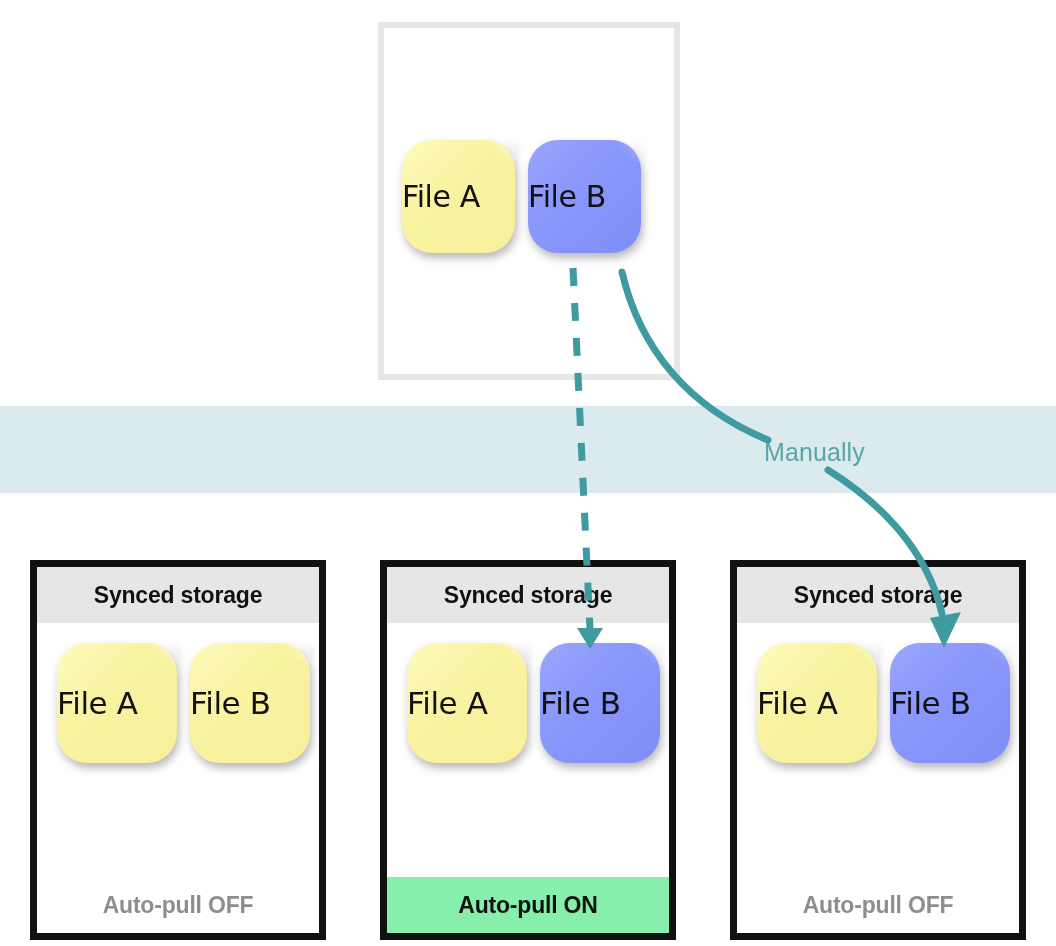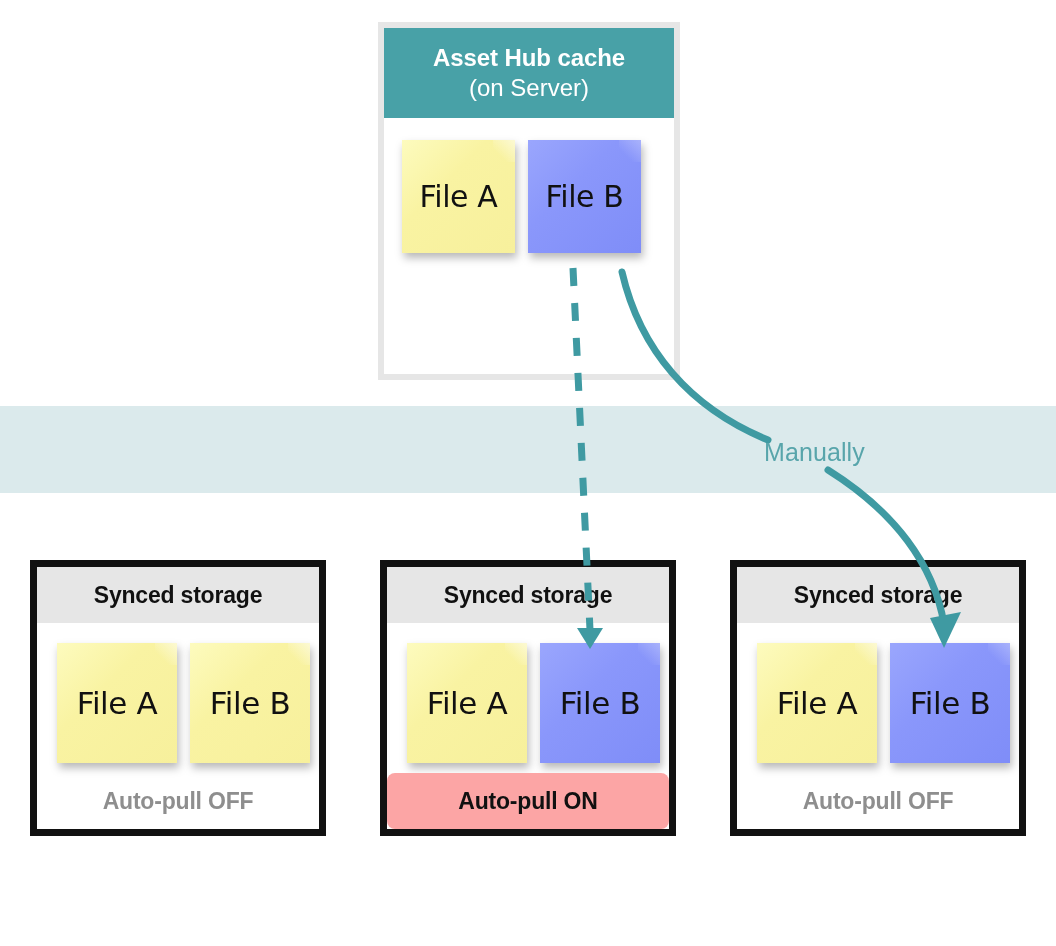--- a/index.html
+++ b/index.html
@@ -95,23 +95,23 @@
     gap: 13px;
   }
 
   
   .note {
     position: relative;
     width: 113px;
     height: 113px;
     display: flex;
     align-items: center;
-    justify-content: center;
     box-sizing: border-box;
     filter: drop-shadow(2px 5px 4px rgba(0,0,0,0.28));
+    border-radius: 30px;
   }
   .note-label {
     font-size: 30px;
     color: #111111;
     font-family: "DejaVu Sans", sans-serif;
     font-weight: normal;
     letter-spacing: -0.4px;
     position: relative;
     z-index: 2;
   }
@@ -139,21 +139,21 @@
   }
 
   .note.lg { width: 120px; height: 120px; }
   .note.lg .note-label { font-size: 31px; }
 
   
   .store-box {
     position: absolute;
     top: 560px;
     width: 296px;
-    height: 276px;
+    height: 380px;
     border: 7px solid #111111;
     box-sizing: border-box;
     background: #ffffff;
   }
   .store-box.left   { left: 30px; }
   .store-box.middle { left: 380px; }
   .store-box.right  { left: 730px; }
 
   .store-header {
     position: absolute;
@@ -188,22 +188,21 @@
     height: 56px;
     display: flex;
     align-items: center;
     justify-content: center;
     box-sizing: border-box;
   }
   .store-footer.off {
     background: transparent;
   }
   .store-footer.on {
-    background: #fca5a5;
-    border-radius: 8px;
+    background: #86efac;
   }
   .footer-label {
     font-size: 23px;
     font-weight: bold;
     letter-spacing: -0.2px;
   }
   .footer-label.off { color: #8e8e8e; }
   .footer-label.on  { color: #111111; }
 
   
@@ -217,24 +216,20 @@
   }
 </style>
 </head>
 <body>
 
 <div class="stage">
 
   <div class="band"></div>
 
   <div class="cache-box">
-    <div class="cache-header">
-      <div class="cache-title">Asset Hub cache</div>
-      <div class="cache-sub">(on Server)</div>
-    </div>
     <div class="cache-notes">
       <div class="note yellow">
         <span class="note-label">File A</span>
       </div>
       <div class="note blue">
         <span class="note-label">File B</span>
       </div>
     </div>
   </div>
 

